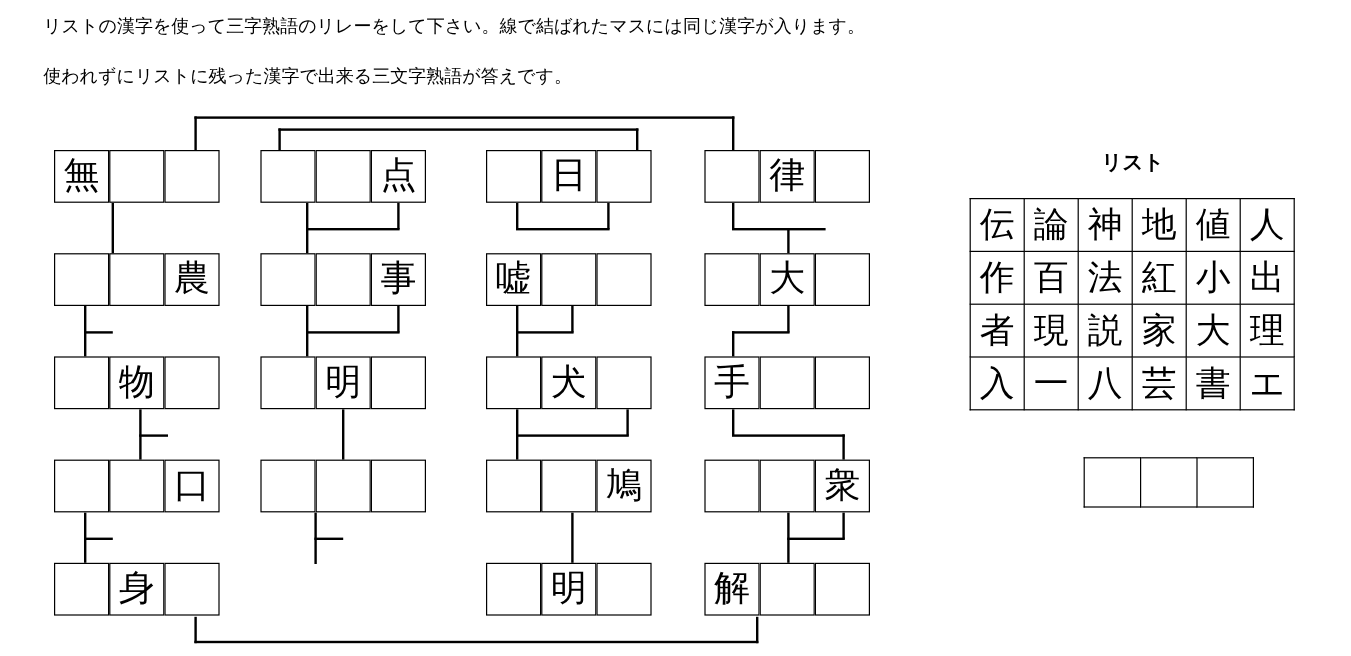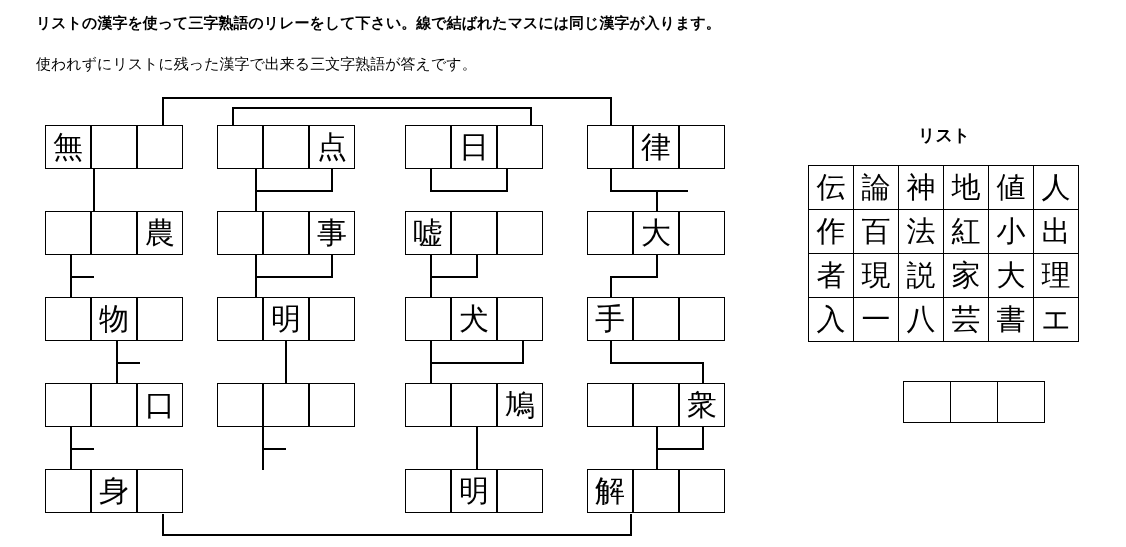--- a/index.html
+++ b/index.html
@@ -11,21 +11,21 @@
     position:relative;
     overflow:hidden;
   }
   .instructions{
     position:absolute;
     left:36px;
     font-size:15px;
     line-height:1.2;
     white-space:nowrap;
   }
-  #instr1{top:14px;font-weight:bold;}
+  #instr1{top:14px;}
   #instr2{top:55px;}
 
   
   #puzzle{
     position:absolute;
     left:0;top:0;
     width:780px;height:547px;
   }
   .cell{
     position:absolute;

